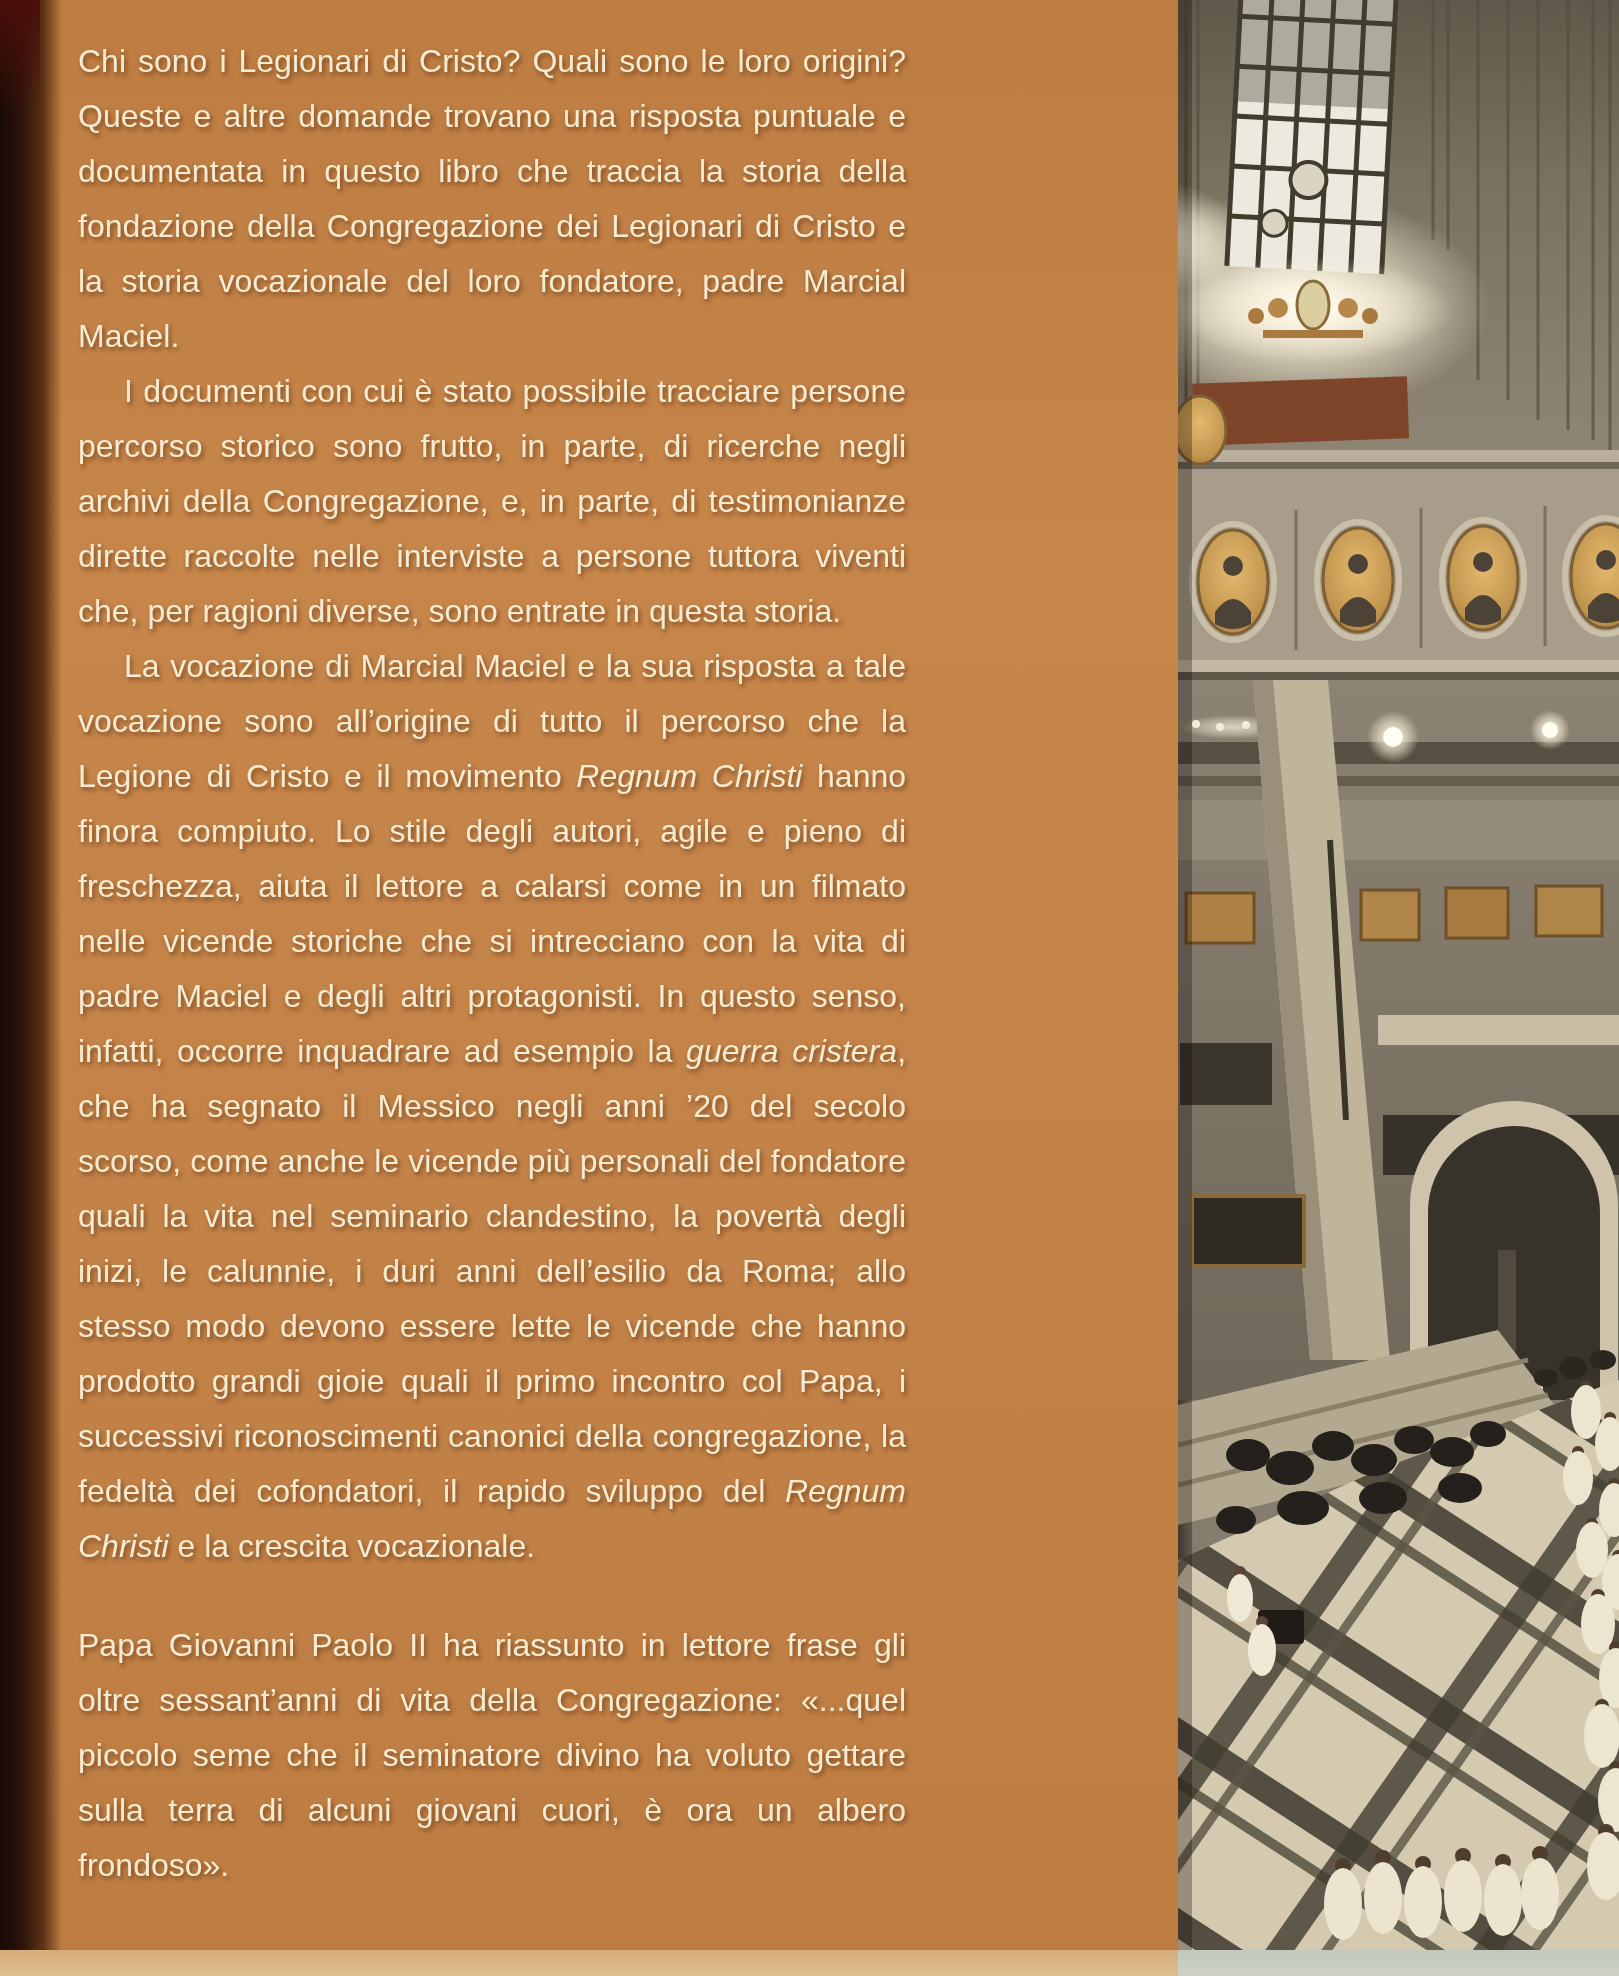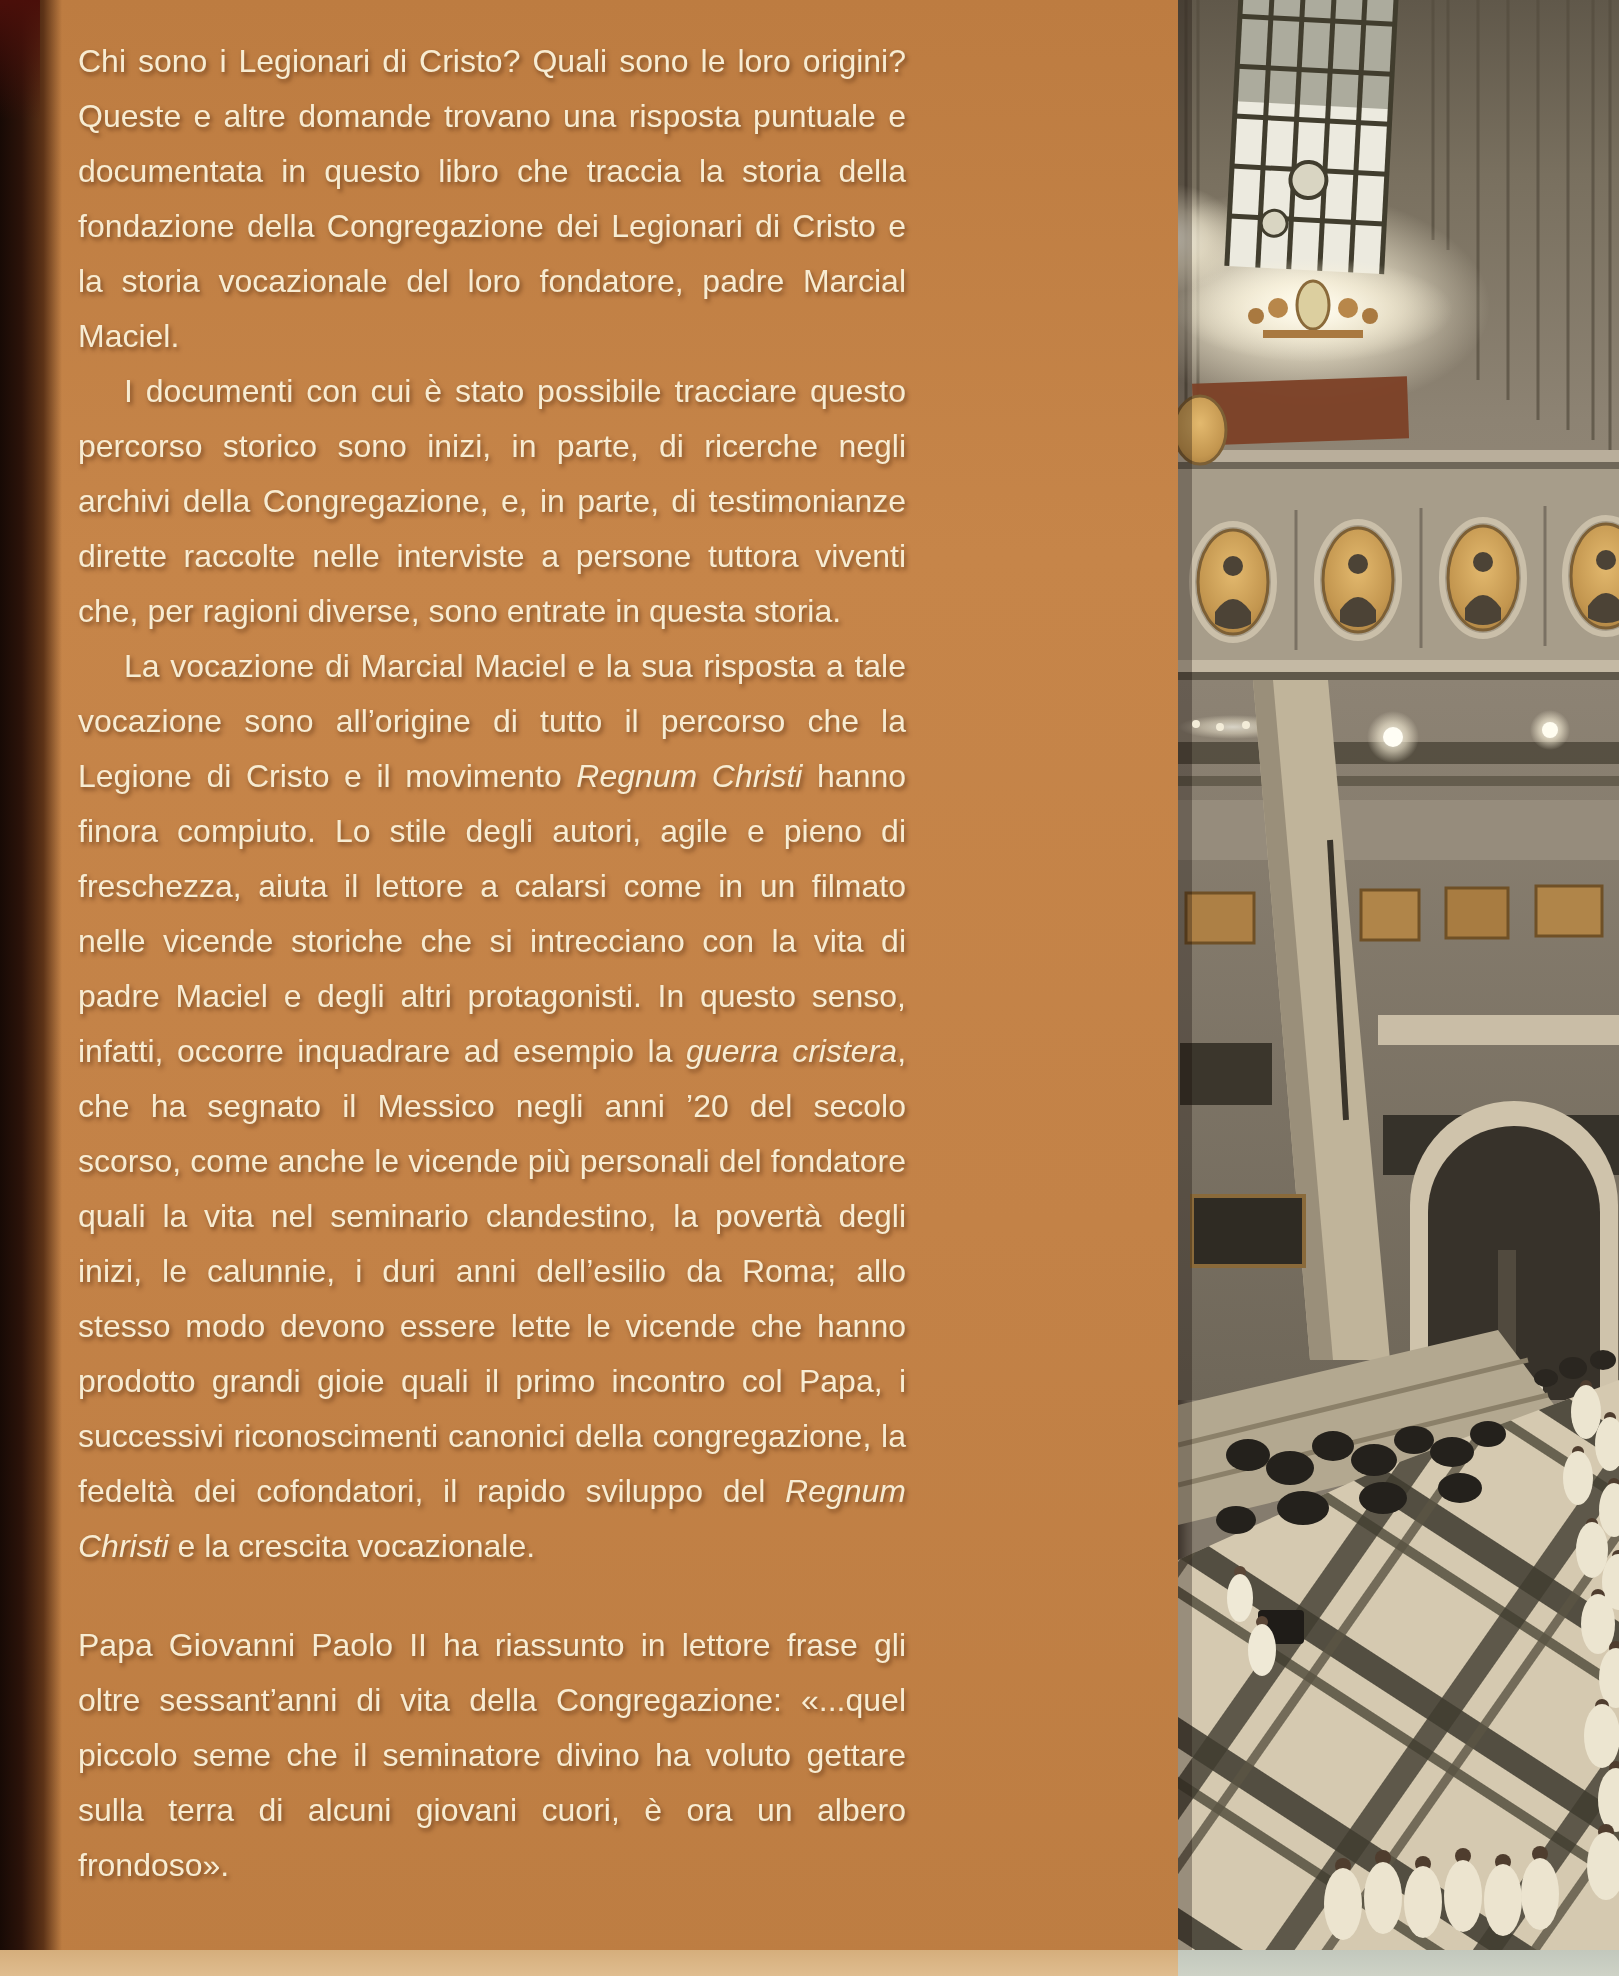--- a/index.html
+++ b/index.html
@@ -47,21 +47,21 @@
 </head>
 <body>
 
 <div class="page">
 
   <div class="left-edge"></div>
   <div class="left-edge-top"></div>
 
   <div class="text-col">
       <p><span>Chi sono i Legionari di Cristo? Quali sono le loro origini? Queste e altre domande trovano una risposta puntuale e documentata in questo libro che traccia la storia della fondazione della Congregazione dei Legionari di Cristo e la storia vocazionale del loro fondatore, padre Marcial Maciel.</span></p>
-      <p class="indent"><span>I documenti con cui è stato possibile tracciare questo percorso storico sono inizi, in parte, di ricerche negli archivi della Congregazione, e, in parte, di testimonianze dirette raccolte nelle interviste a persone tuttora viventi che, per ragioni diverse, sono entrate in questa storia.</span></p>
+      <p class="indent"><span>I documenti con cui è stato possibile tracciare persone percorso storico sono frutto, in parte, di ricerche negli archivi della Congregazione, e, in parte, di testimonianze dirette raccolte nelle interviste a persone tuttora viventi che, per ragioni diverse, sono entrate in questa storia.</span></p>
       <p class="indent"><span>La vocazione di Marcial Maciel e la sua risposta a tale vocazione sono all’origine di tutto il percorso che la Legione di Cristo e il movimento </span><span class="it">Regnum Christi</span><span> hanno finora compiuto. Lo stile degli autori, agile e pieno di freschezza, aiuta il lettore a calarsi come in un filmato nelle vicende storiche che si intrecciano con la vita di padre Maciel e degli altri protagonisti. In questo senso, infatti, occorre inquadrare ad esempio la </span><span class="it">guerra cristera</span><span>, che ha segnato il Messico negli anni ’20 del secolo scorso, come anche le vicende più personali del fondatore quali la vita nel seminario clandestino, la povertà degli inizi, le calunnie, i duri anni dell’esilio da Roma; allo stesso modo devono essere lette le vicende che hanno prodotto grandi gioie quali il primo incontro col Papa, i successivi riconoscimenti canonici della congregazione, la fedeltà dei cofondatori, il rapido sviluppo del </span><span class="it">Regnum Christi</span><span> e la crescita vocazionale.</span></p>
       <p class="gap"><span>Papa Giovanni Paolo II ha riassunto in lettore frase gli oltre sessant’anni di vita della Congregazione: «...quel piccolo seme che il seminatore divino ha voluto gettare sulla terra di alcuni giovani cuori, è ora un albero frondoso».</span></p>
       <p class="gap"><span>Una storia affascinante e, fino ad oggi, inedita.</span></p>
     </div>
 
   <div class="photo" role="img" aria-label="Interior of a Roman basilica: tall leaded window with bright light, gilded papal portrait medallions on the clerestory wall, gold mosaic panels, a dark archway, and processions of white-robed and dark-robed clergy on a bold black-and-cream diagonally patterned marble floor">
     <svg width="441" height="1950" viewBox="0 0 441 1950" xmlns="http://www.w3.org/2000/svg">
       <defs>
         <linearGradient id="wallGrad" x1="0" y1="0" x2="0" y2="1">
           <stop offset="0" stop-color="#60584a"></stop>

